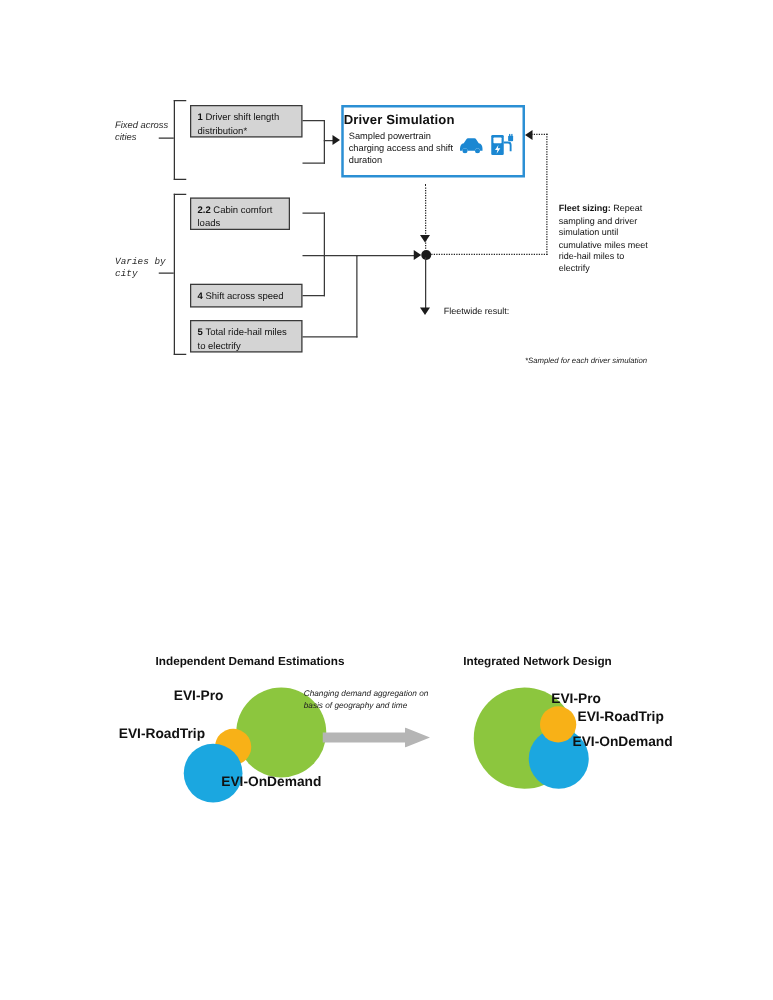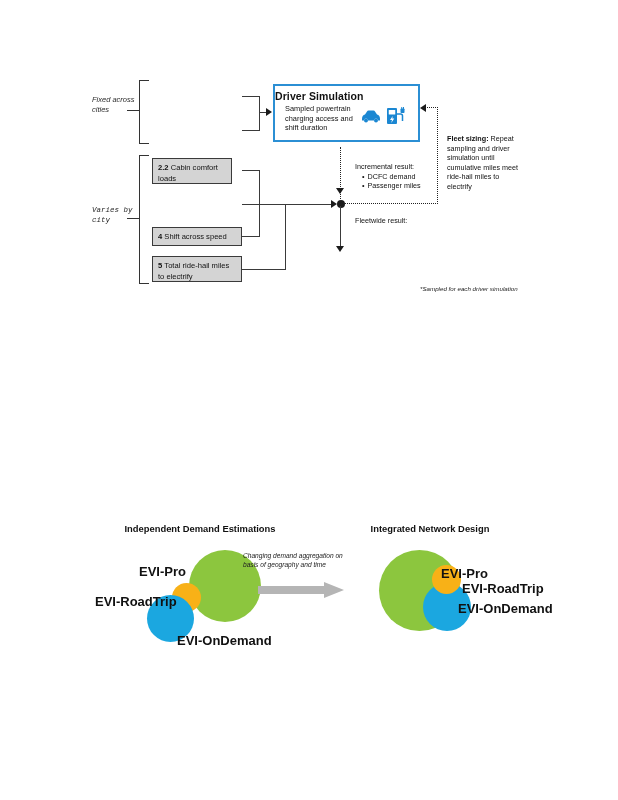--- a/index.html
+++ b/index.html
@@ -50,30 +50,30 @@
 
   
   .sim-box{
     position:absolute;left:273px;top:84px;width:147px;height:58px;
     border:2.4px solid #2b8fd4;background:#ffffff;box-sizing:border-box;
   }
   .sim-title{
     text-align:left;font-weight:bold;font-size:10.5px;color:#111;
     margin-top:4px;letter-spacing:.1px;
   }
-  .sim-body{display:flex;align-items:center;padding:0 10px;margin-top:2px;}
+  .sim-body{display:flex;align-items:center;padding:0 4px;margin-top:2px;}
   .sim-desc{font-size:7.4px;line-height:9.6px;color:#111;flex:1;}
   .sim-icons{display:flex;align-items:center;gap:3px;padding-right:1px;}
 
   .dotted-v{
     position:absolute;border-left:1.6px dotted #222;height:0;
   }
   .dotted-h{position:absolute;border-top:1.6px dotted #222;}
 
-  .note{position:absolute;font-size:7.2px;line-height:9.6px;color:#111;}
+  .note{position:absolute;font-size:7.2px;line-height:9.6px;color:#111;margin-top:28px;}
   .note b{font-weight:bold;}
   .note ul{margin:0;padding-left:7px;list-style:none;}
   .note li:before{content:"\2022";margin-right:3px;}
 
   .footnote{
     position:absolute;left:420px;top:285px;width:160px;
     font-style:italic;font-size:6.2px;color:#222;
   }
 
   .dot-node{
@@ -87,21 +87,21 @@
   
   .diagram-bottom{position:absolute;left:0;top:505px;width:618px;height:170px;}
   .bd-title{
     position:absolute;font-weight:bold;font-size:9.4px;color:#111;text-align:center;
   }
   #title-left{left:100px;top:18px;width:200px;}
   #title-right{left:330px;top:18px;width:200px;}
 
   .circle{position:absolute;border-radius:50%;}
   .bubble-label{
-    position:absolute;font-weight:bold;font-size:13px;color:#111;white-space:nowrap;margin-top:13px;
+    position:absolute;font-weight:bold;font-size:11px;color:#111;white-space:nowrap;
   }
 
   .mid-text{
     position:absolute;left:243px;top:46px;width:112px;
     font-style:italic;font-size:6.6px;line-height:9px;color:#222;
   }
   .big-arrow{position:absolute;left:258px;top:77px;width:86px;height:16px;}
 </style>
 </head>
 <body>
@@ -111,20 +111,24 @@
   <div class="diagram-top">
 
     <div class="group-label" id="label-fixed">Fixed across cities</div>
     <div class="group-label" id="label-varies">Varies by city</div>
 
     <div class="bracket" id="bracket-fixed"></div>
     <div class="bracket-stem" id="stem-fixed"></div>
     <div class="bracket" id="bracket-varies"></div>
     <div class="bracket-stem" id="stem-varies"></div>
 
+    <div class="inbox" id="box-1">
+      <span class="num">1 </span>
+      <span class="txt">Driver shift length distribution*</span>
+    </div>
     <div class="inbox" id="box-22">
       <span class="num">2.2 </span>
       <span class="txt">Cabin comfort loads</span>
     </div>
     <div class="inbox" id="box-4">
       <span class="num">4 </span>
       <span class="txt">Shift across speed</span>
     </div>
     <div class="inbox" id="box-5">
       <span class="num">5 </span>
@@ -179,27 +183,20 @@
     <div class="arrowhead ah-down" style="left:336px;top:188px;"></div>
     <div class="dotted-h" style="left:340px;top:203px;width:98px;"></div>
     <div class="dotted-v" style="left:437px;top:107px;height:97px;"></div>
     <div class="dotted-h" style="left:425px;top:107px;width:13px;"></div>
     <div class="arrowhead ah-left" style="left:420px;top:104px;"></div>
 
     <div class="dot-node" style="left:337px;top:200px;"></div>
     <div class="ln lv" style="left:340px;top:206px;height:44px;"></div>
     <div class="arrowhead ah-down" style="left:336px;top:246px;"></div>
 
-    <div class="note" style="left:355px;top:162px;width:78px;">
-      <div>Incremental result:</div>
-      <ul>
-        <li>DCFC demand</li>
-        <li>Passenger miles</li>
-      </ul>
-    </div>
 
     <div class="note" style="left:355px;top:216px;width:150px;">
       <div>Fleetwide result:</div>
     </div>
 
     <div class="note" style="left:447px;top:134px;width:72px;">
       <b>Fleet sizing:</b><span> Repeat sampling and driver simulation until cumulative miles meet ride-hail miles to electrify</span>
     </div>
 
     <div class="footnote">*Sampled for each driver simulation</div>

